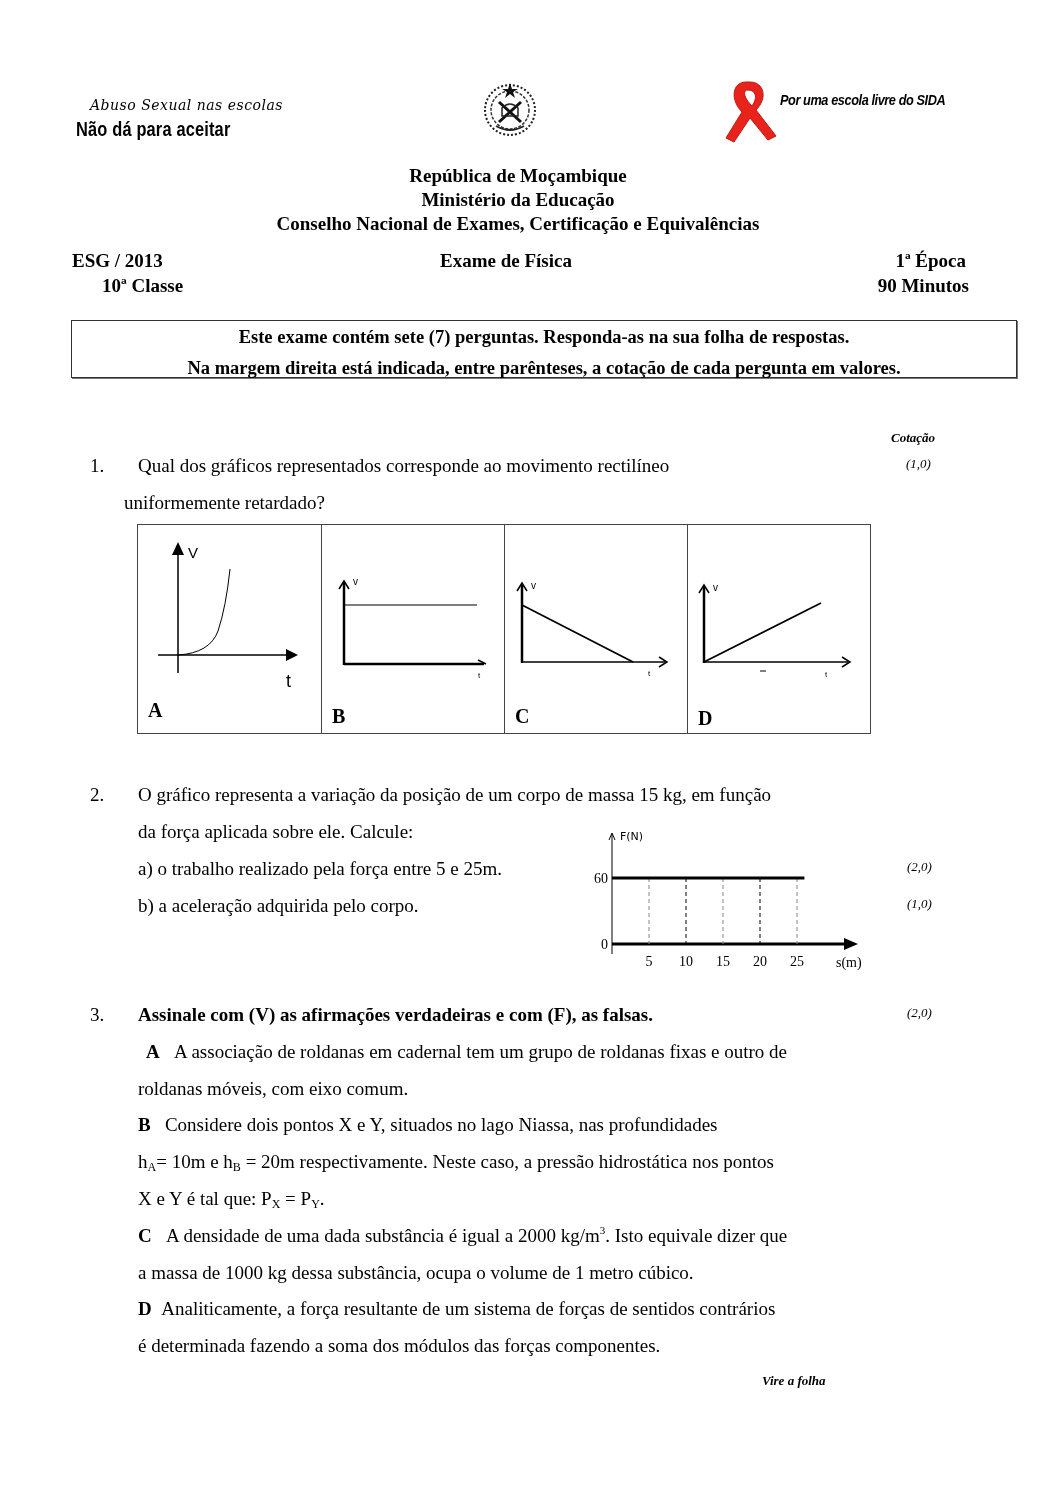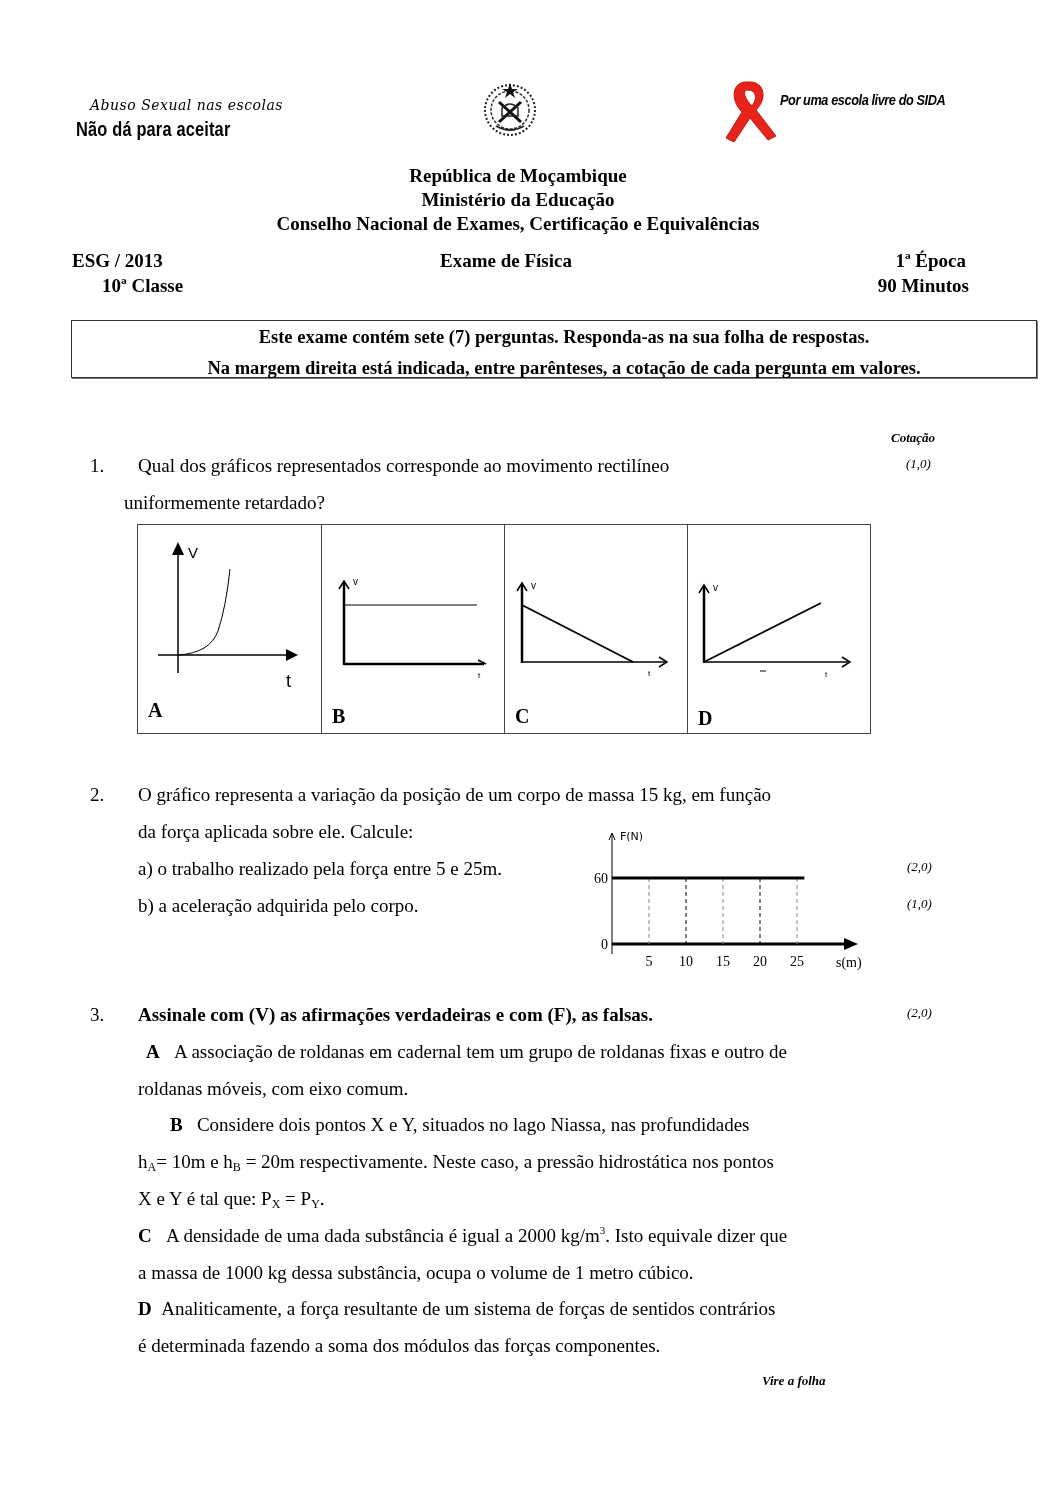--- a/index.html
+++ b/index.html
@@ -5,21 +5,21 @@
   html, body { margin:0; padding:0; background:#ffffff; }
   body { width:1058px; height:1497px; position:relative; overflow:hidden;
          font-family:"Liberation Serif", serif; color:#000; }
   .abs { position:absolute; }
   .q { font-size:19px; line-height:20px; white-space:nowrap; }
   .hdr { font-weight:bold; font-size:19px; white-space:nowrap; }
   .cot { font-style:italic; font-size:13px; }
   .abuso { font-family:"DejaVu Serif", serif; font-style:italic; font-size:14px; letter-spacing:0.5px; }
   .naoda { font-family:"Liberation Sans", sans-serif; font-weight:bold; font-size:20px; transform:scaleX(0.82); transform-origin:left; letter-spacing:0.2px; }
   .sida { font-family:"Liberation Sans", sans-serif; font-weight:bold; font-style:italic; font-size:15px; transform:scaleX(0.85); transform-origin:left; letter-spacing:-0.5px; }
-  .box { border:1px solid #333; box-shadow:1px 1px 0 #777;padding-left:20px; }
+  .box { border:1px solid #333; box-shadow:1px 1px 0 #777; }
   .graph-table { position:absolute; left:137px; top:524px; width:732px; height:208px; border:1.5px solid #444; display:flex; }
   .cell { position:relative; height:100%; border-right:1.5px solid #444; }
   .cell:last-child { border-right:none; }
   .cell-label { position:absolute; font-weight:bold; font-size:20px; }
   svg { display:block; }
   sub { font-size:12px; vertical-align:-3px; line-height:0; }
   sup { font-size:11px; vertical-align:8px; line-height:0; }
 </style>
 </head>
 <body>
@@ -159,21 +159,21 @@
 
 <div class="abs q" style="left:90px; top:1005px;">3.</div>
 <div class="abs q" style="left:138px; top:1005px; font-weight:bold;">Assinale com (V) as afirmações verdadeiras e com (F), as falsas.</div>
 <div class="abs cot" style="left:907px; top:1005px;">(2,0)</div>
 
 <div class="abs q" style="left:138px; top:1042px;margin-left:8px;">
   <b>A</b>&nbsp;&nbsp;&nbsp;<span>A associação de roldanas em cadernal  tem um grupo de roldanas fixas e outro de</span>
 </div>
 <div class="abs q" style="left:138px; top:1079px;">roldanas móveis, com  eixo comum.</div>
 
-<div class="abs q" style="left:138px; top:1115px;margin-left:32px;">
+<div class="abs q" style="left:138px; top:1115px;">
   <b>B</b>&nbsp;&nbsp;&nbsp;<span>Considere  dois pontos  X e Y, situados no  lago Niassa, nas profundidades</span>
 </div>
 <div class="abs q" style="left:138px; top:1152px;"><span>h</span><sub>A</sub><span>= 10m e h</span><sub>B</sub><span> = 20m respectivamente. Neste caso, a pressão hidrostática nos pontos</span></div>
 <div class="abs q" style="left:138px; top:1189px;"><span>X e Y é tal que: P</span><sub>X</sub><span> = P</span><sub>Y</sub><span>.</span></div>
 
 <div class="abs q" style="left:138px; top:1226px;">
   <b>C</b>&nbsp;&nbsp;&nbsp;<span>A densidade de uma dada substância é igual a 2000 kg/m</span><sup>3</sup><span>. Isto equivale dizer que</span>
 </div>
 <div class="abs q" style="left:138px; top:1263px;">a massa de 1000 kg dessa substância, ocupa o volume de 1 metro cúbico.</div>
 

